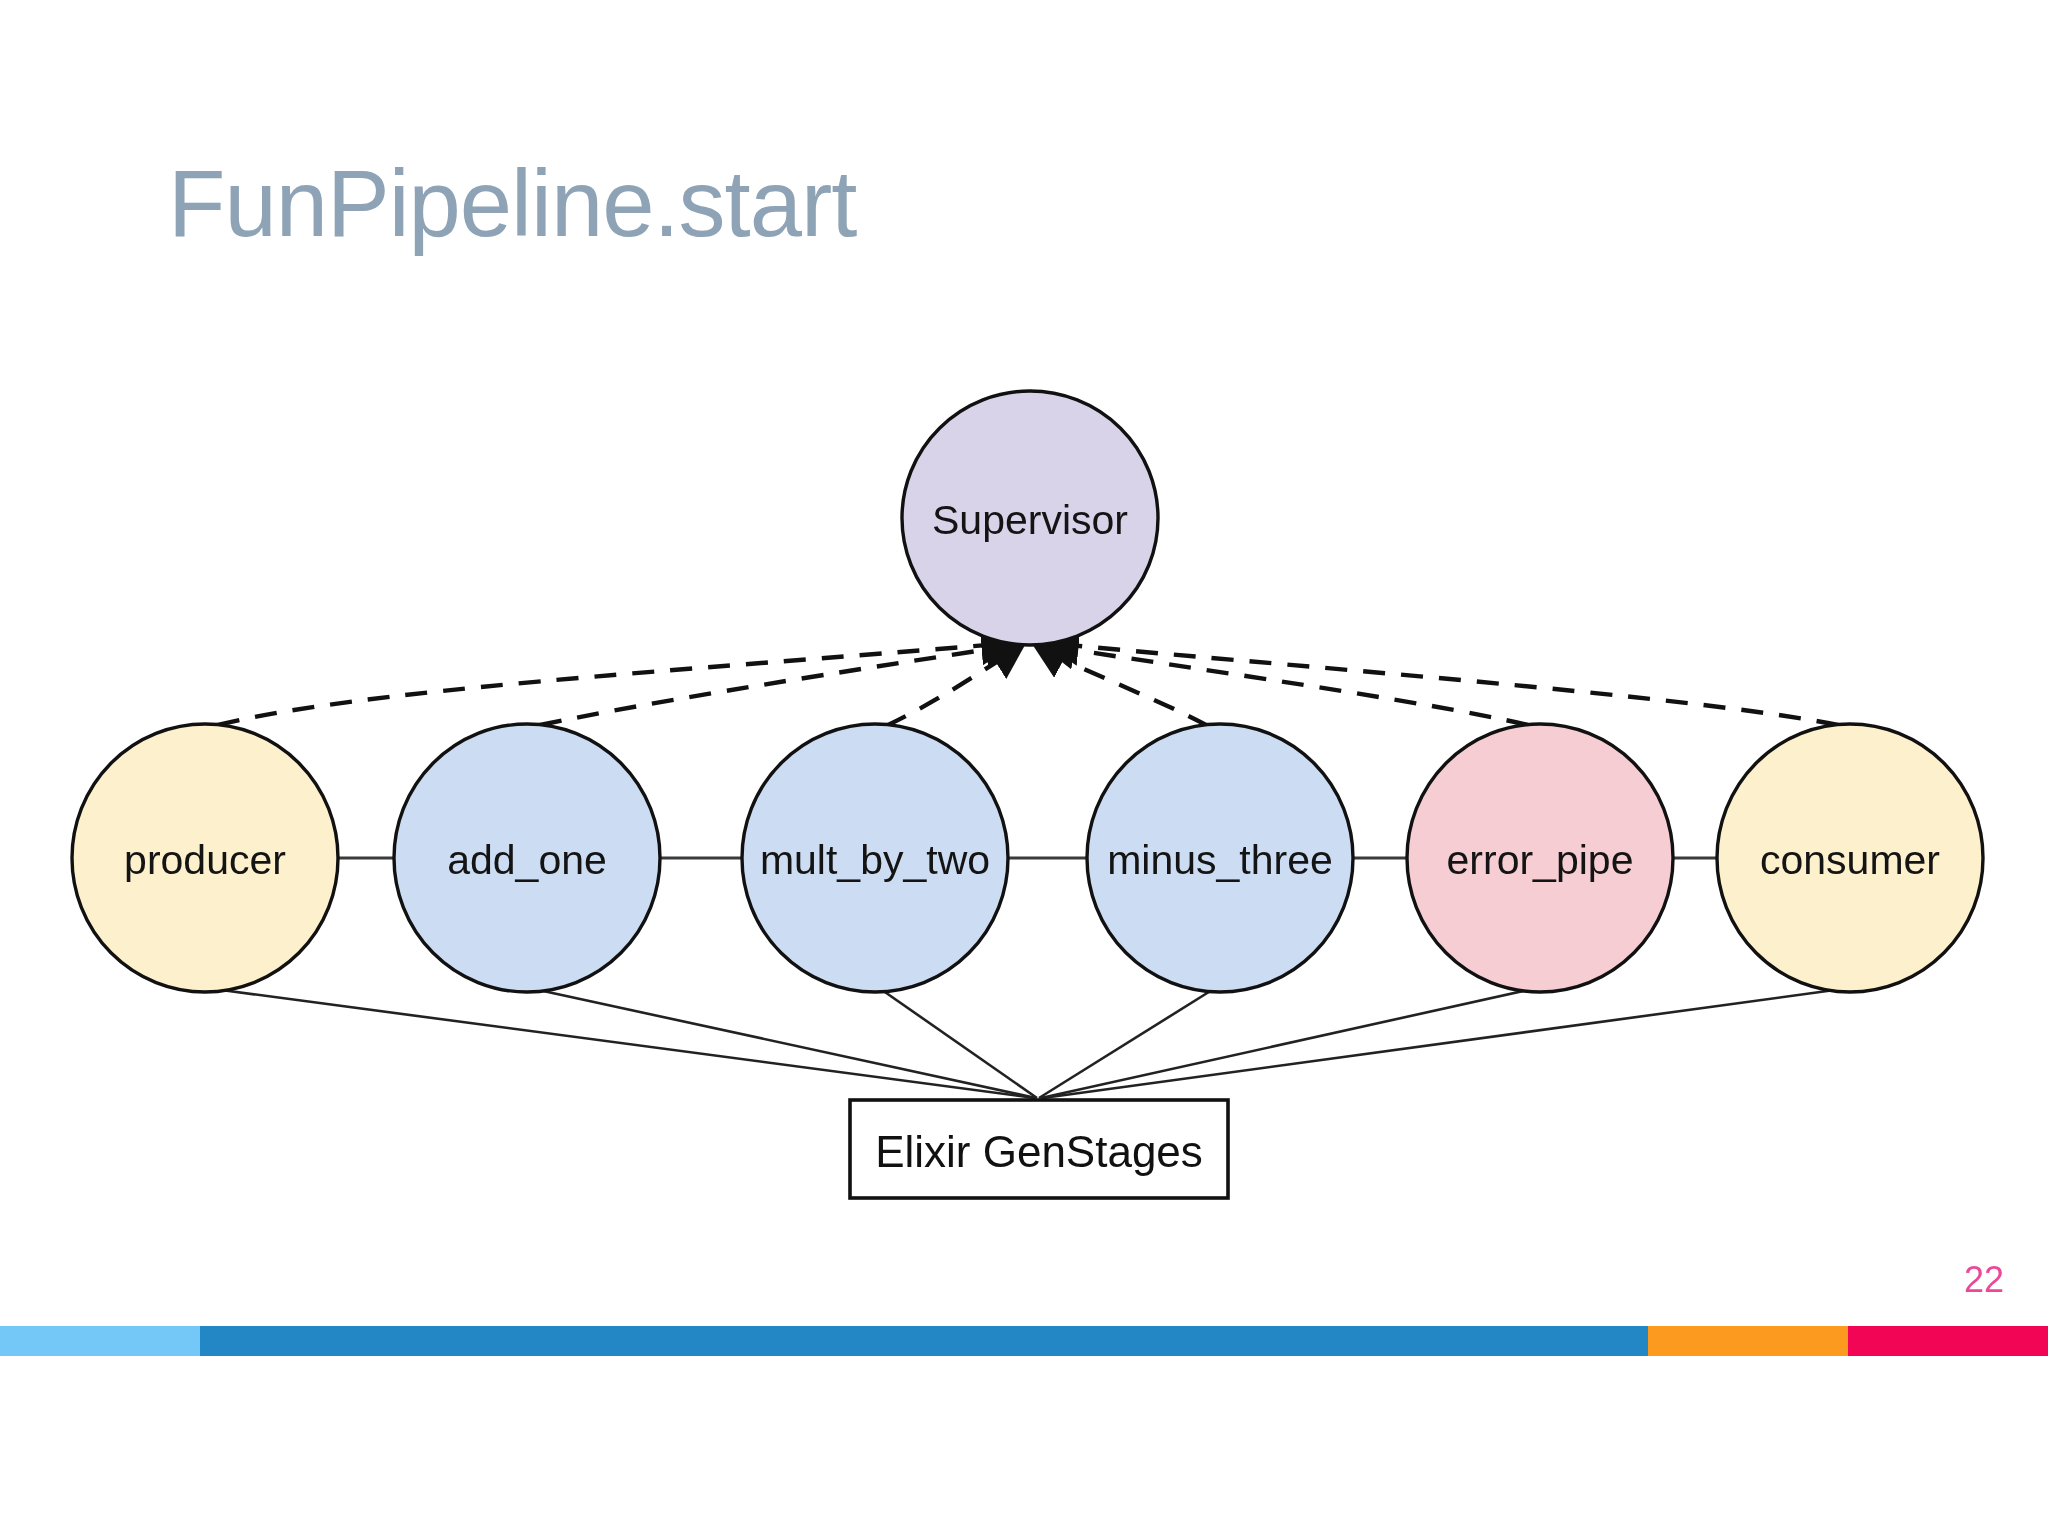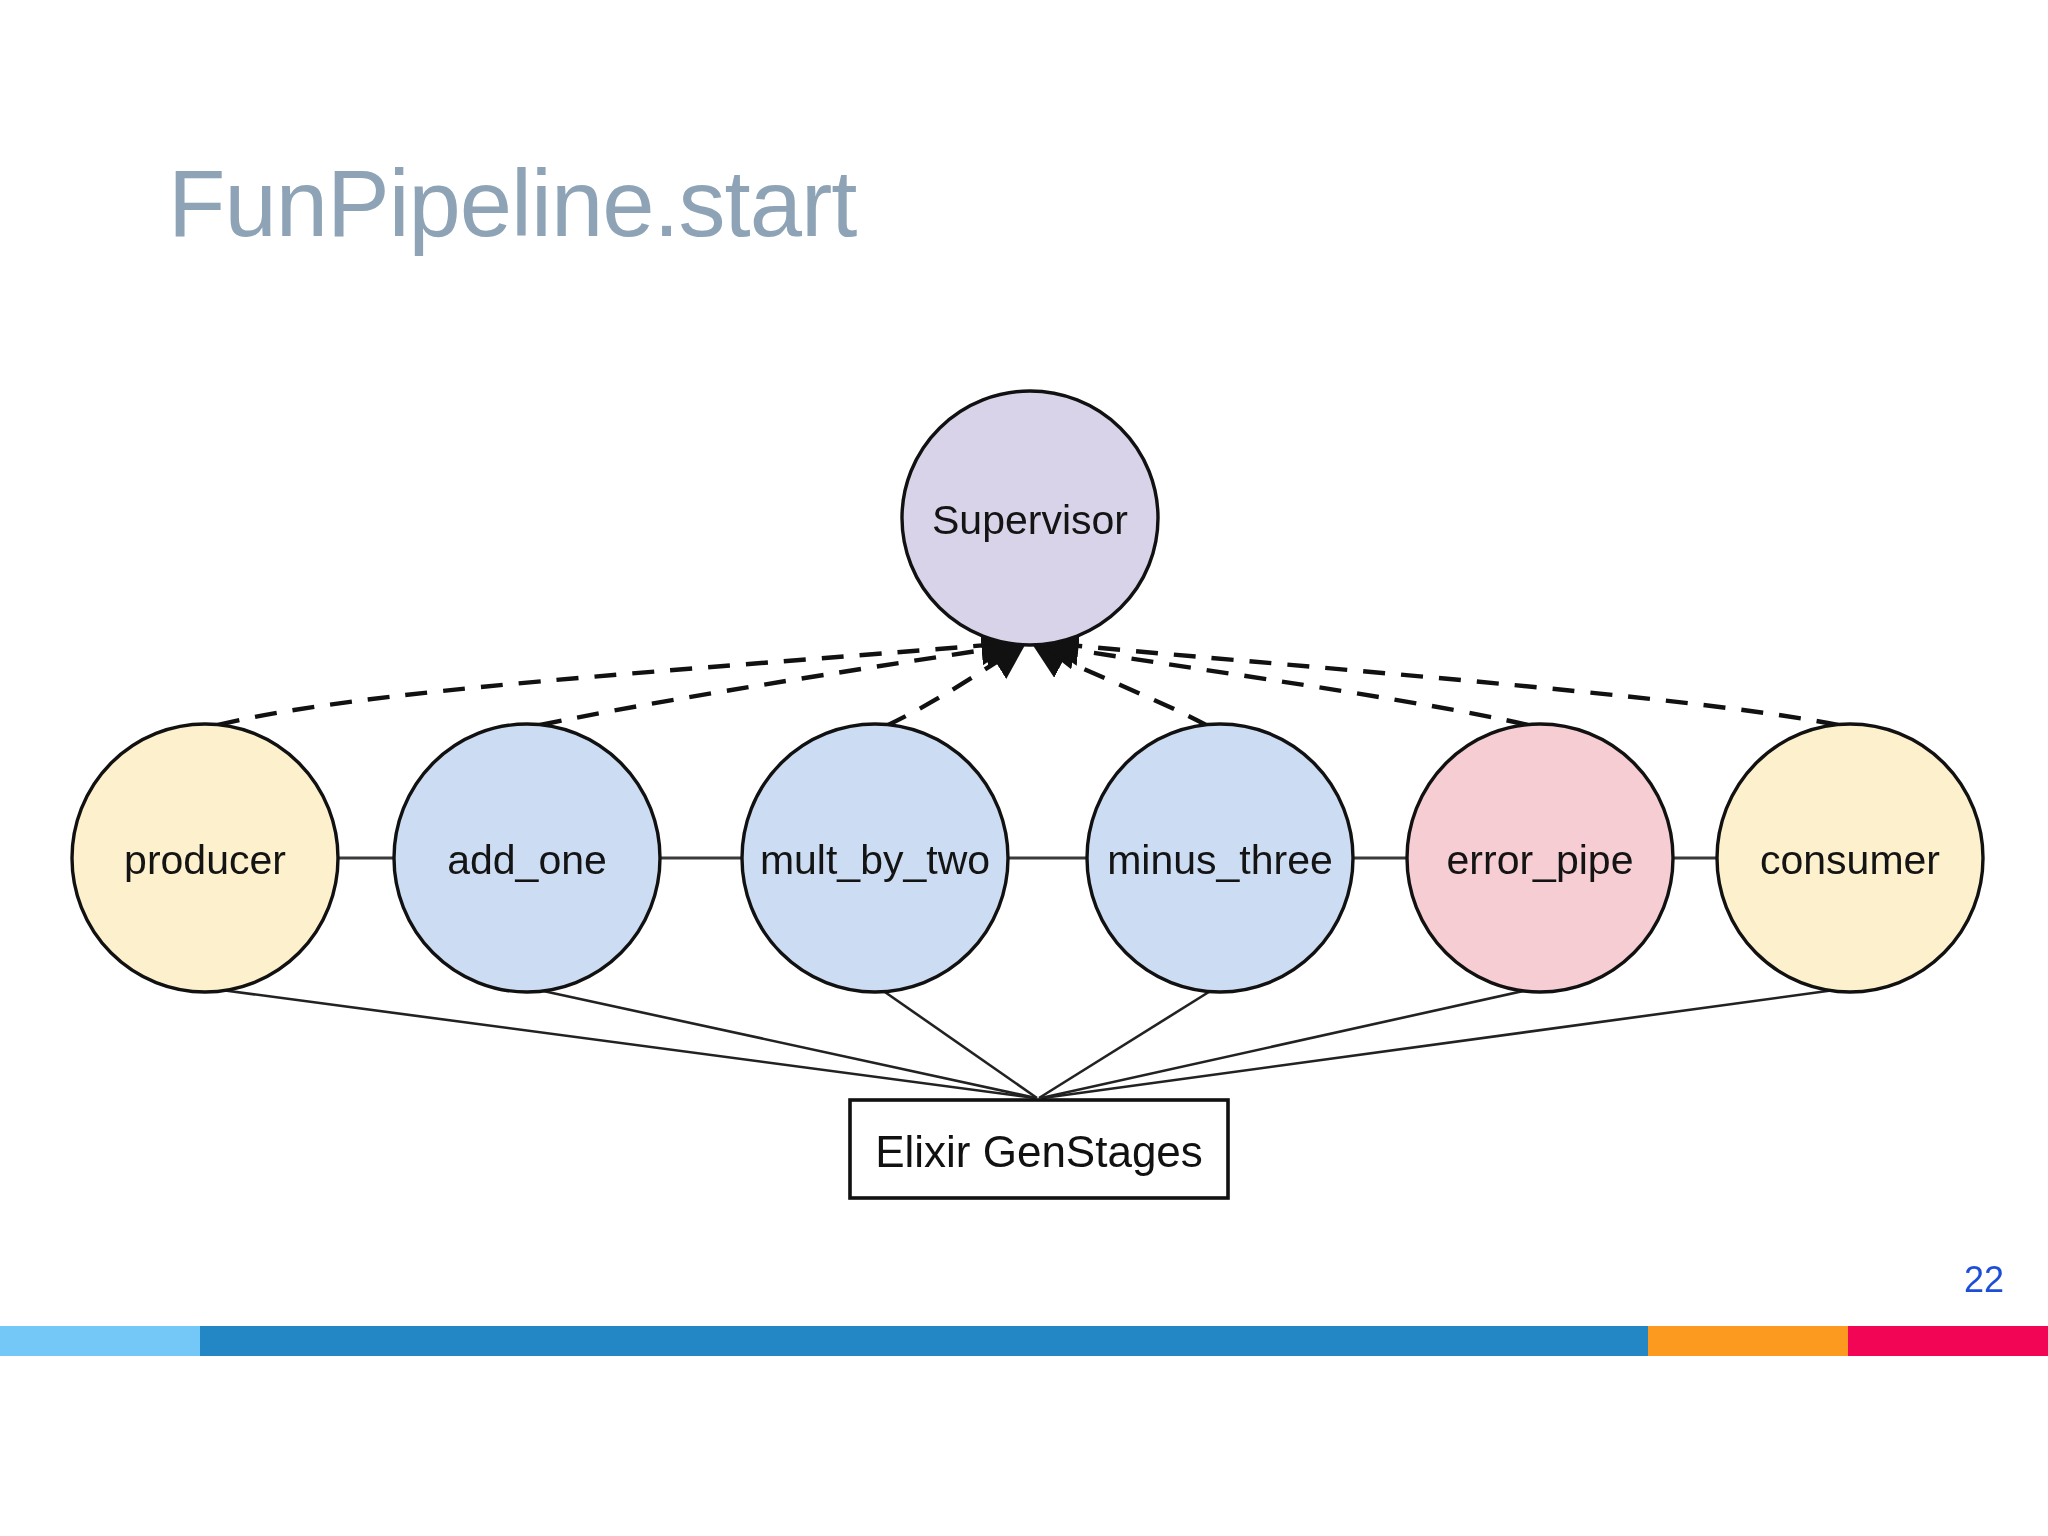--- a/index.html
+++ b/index.html
@@ -79,21 +79,21 @@
     fill: #111111;
     text-anchor: middle;
     dominant-baseline: central;
   }
   #page-number {
     position: absolute;
     right: 44px;
     bottom: 55px;
     font-family: "Liberation Sans", sans-serif;
     font-size: 36px;
-    color: #1d4ed8;
+    color: #ec4899;
   }
   #footer-bar {
     position: absolute;
     left: 0;
     bottom: 0;
     width: 2048px;
     height: 30px;
     display: flex;
   }
   #footer-bar .seg-1 { width: 200px;  background: #74C8F7; }

